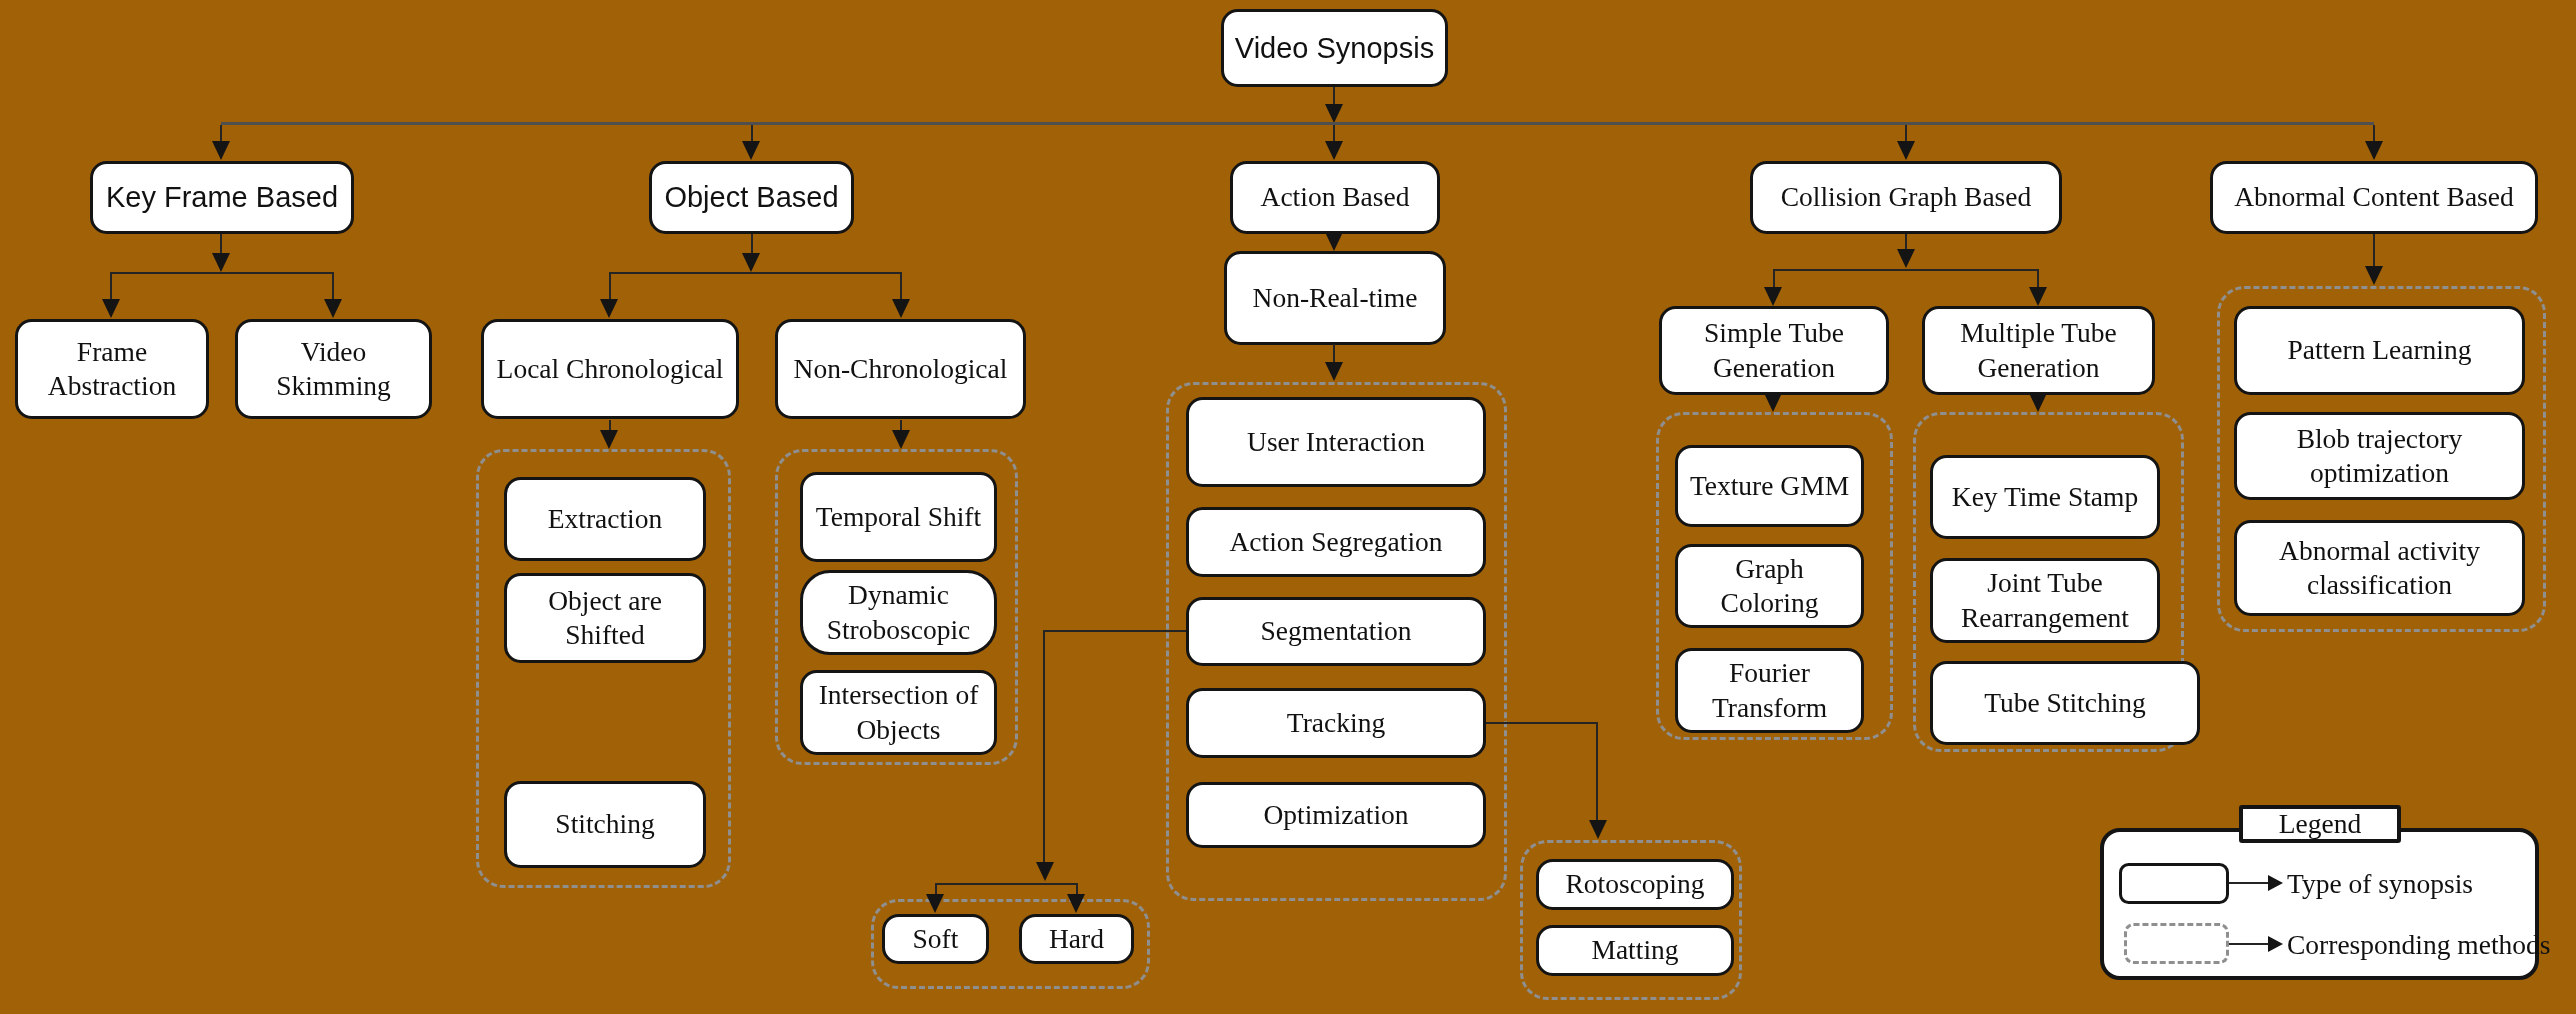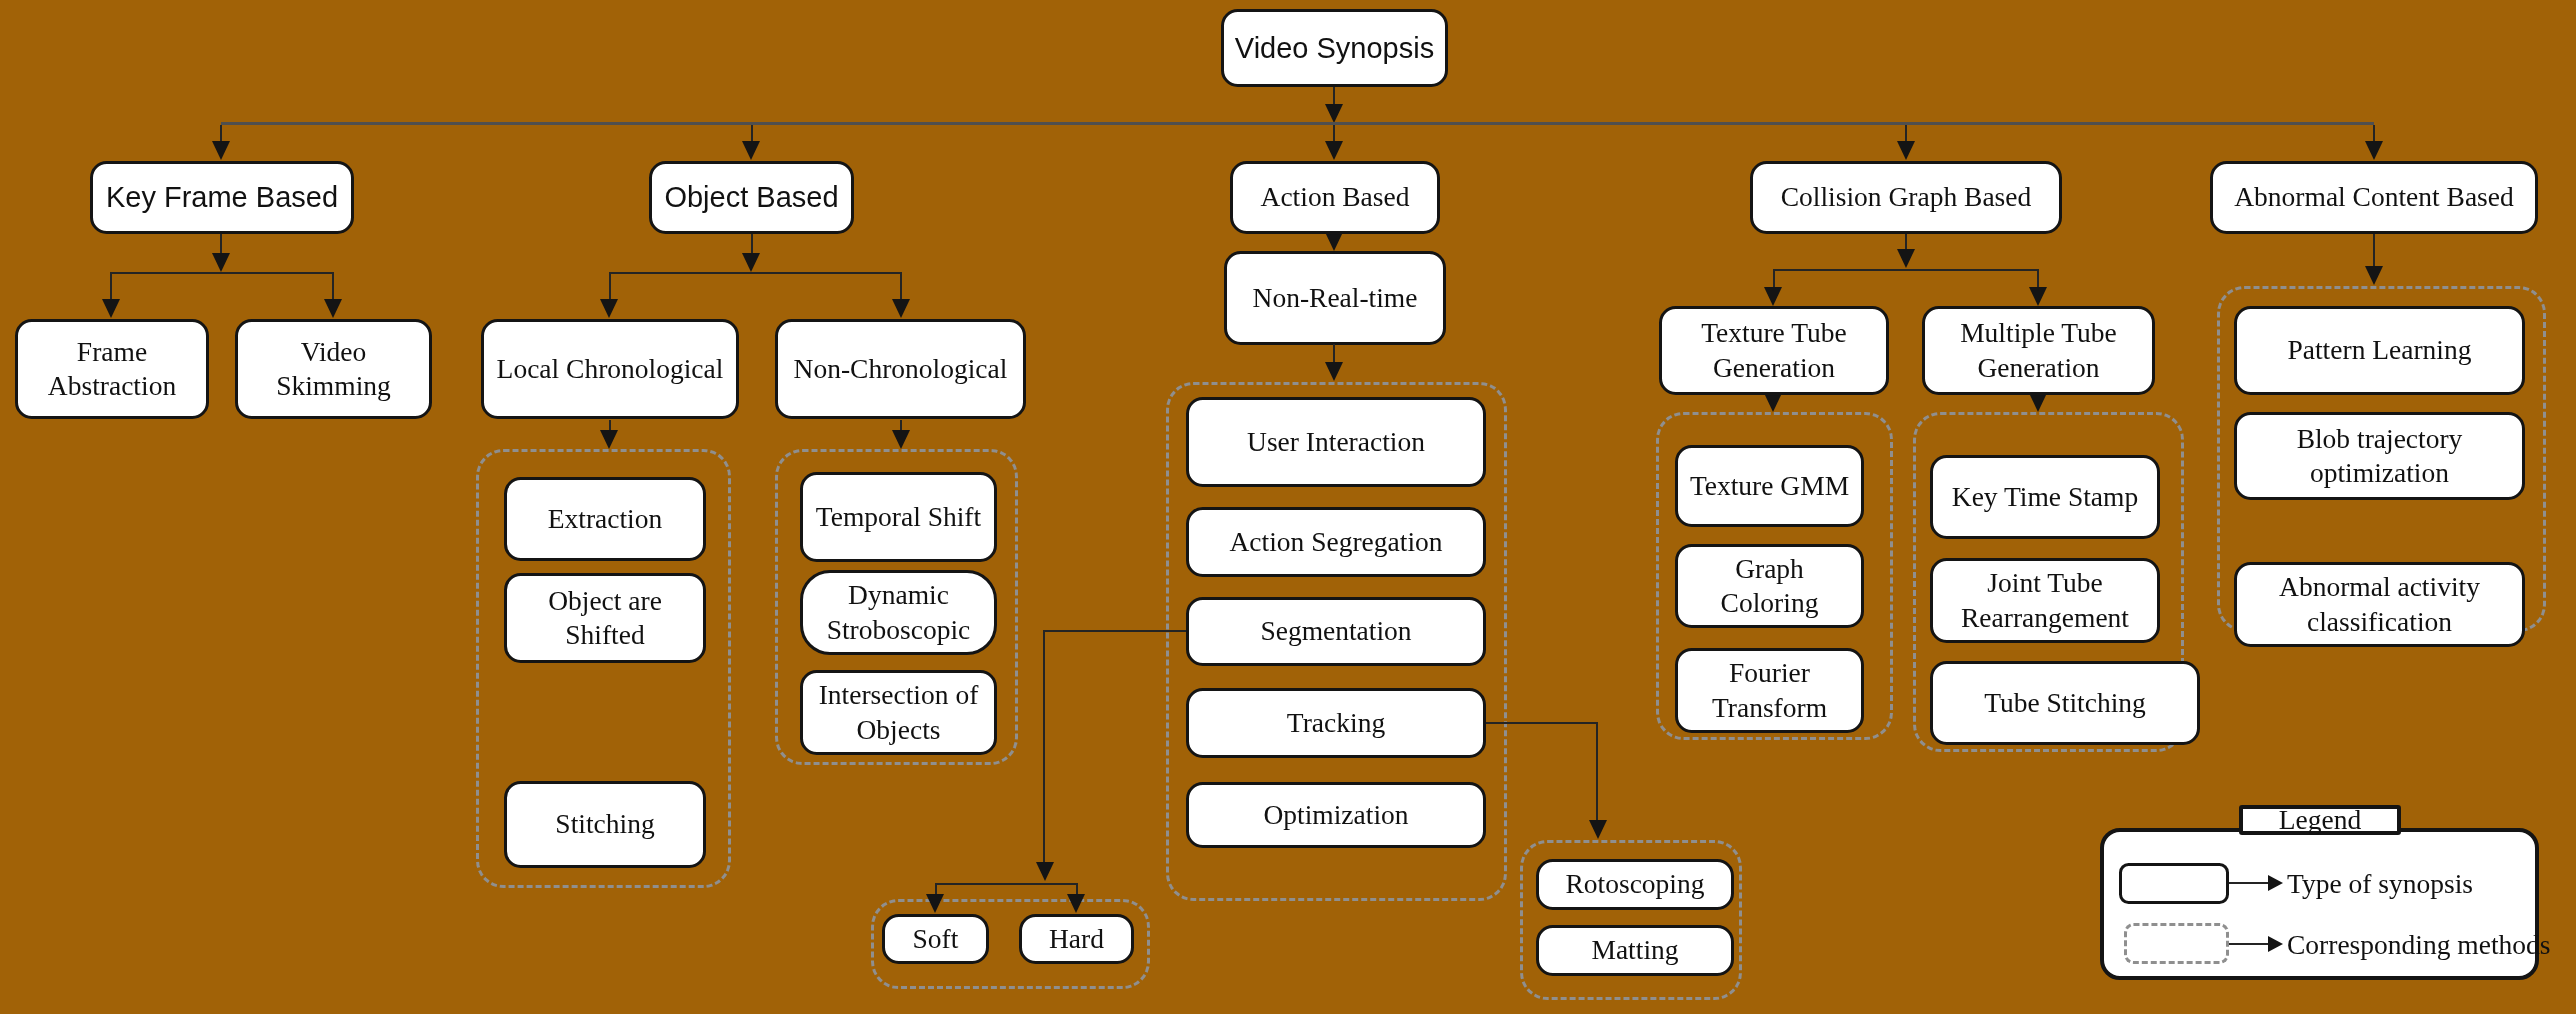--- a/index.html
+++ b/index.html
@@ -76,21 +76,21 @@
   <div class="ah" style="left:2029px;top:287px;"></div>
 
   <div class="vline" style="left:2373px;top:234px;height:35px;"></div>
   <div class="ah" style="left:2365px;top:266px;"></div>
 
   <div class="box" style="left:15px;top:319px;width:194px;height:100px;">Frame Abstraction</div>
   <div class="box" style="left:235px;top:319px;width:197px;height:100px;">Video Skimming</div>
   <div class="box" style="left:481px;top:319px;width:258px;height:100px;">Local Chronological</div>
   <div class="box" style="left:775px;top:319px;width:251px;height:100px;">Non-Chronological</div>
   <div class="box" style="left:1224px;top:251px;width:222px;height:94px;">Non-Real-time</div>
-  <div class="box" style="left:1659px;top:306px;width:230px;height:89px;">Texture Tube Generation</div>
+  <div class="box" style="left:1659px;top:306px;width:230px;height:89px;">Simple Tube Generation</div>
   <div class="box" style="left:1922px;top:306px;width:233px;height:89px;">Multiple Tube Generation</div>
 
   <div class="vline" style="left:609px;top:420px;height:12px;"></div>
   <div class="ah" style="left:600px;top:430px;"></div>
   <div class="vline" style="left:900px;top:420px;height:12px;"></div>
   <div class="ah" style="left:892px;top:430px;"></div>
   <div class="vline" style="left:1333px;top:344px;height:19px;"></div>
   <div class="ah" style="left:1325px;top:362px;"></div>
   <div class="ah" style="left:1764px;top:393px;"></div>
   <div class="ah" style="left:2029px;top:393px;"></div>
@@ -121,21 +121,21 @@
   <div class="box" style="left:1675px;top:445px;width:189px;height:82px;">Texture GMM</div>
   <div class="box" style="left:1675px;top:544px;width:189px;height:84px;">Graph Coloring</div>
   <div class="box" style="left:1675px;top:648px;width:189px;height:85px;">Fourier Transform</div>
 
   <div class="box" style="left:1930px;top:455px;width:230px;height:84px;">Key Time Stamp</div>
   <div class="box" style="left:1930px;top:558px;width:230px;height:85px;">Joint Tube Rearrangement</div>
   <div class="box" style="left:1930px;top:661px;width:270px;height:84px;">Tube Stitching</div>
 
   <div class="box" style="left:2234px;top:306px;width:291px;height:89px;">Pattern Learning</div>
   <div class="box" style="left:2234px;top:412px;width:291px;height:88px;">Blob trajectory optimization</div>
-  <div class="box" style="left:2234px;top:520px;width:291px;height:85px;margin-top:42px;">Abnormal activity classification</div>
+  <div class="box" style="left:2234px;top:520px;width:291px;height:96px;">Abnormal activity classification</div>
 
   <div class="hline" style="left:1043px;top:630px;width:143px;"></div>
   <div class="vline" style="left:1043px;top:630px;height:234px;"></div>
   <div class="ah" style="left:1036px;top:862px;"></div>
   <div class="hline" style="left:935px;top:883px;width:143px;"></div>
   <div class="vline" style="left:935px;top:883px;height:13px;"></div>
   <div class="ah" style="left:926px;top:894px;"></div>
   <div class="vline" style="left:1076px;top:883px;height:13px;"></div>
   <div class="ah" style="left:1067px;top:894px;"></div>
 
@@ -143,21 +143,21 @@
   <div class="box" style="left:1019px;top:914px;width:115px;height:50px;">Hard</div>
 
   <div class="hline" style="left:1486px;top:722px;width:112px;"></div>
   <div class="vline" style="left:1596px;top:722px;height:99px;"></div>
   <div class="ah" style="left:1589px;top:820px;"></div>
 
   <div class="box" style="left:1536px;top:859px;width:198px;height:51px;">Rotoscoping</div>
   <div class="box" style="left:1536px;top:925px;width:198px;height:51px;">Matting</div>
 
   <div class="box thick" style="left:2100px;top:828px;width:439px;height:152px;border-radius:20px;"></div>
-  <div class="box thick" style="left:2239px;top:805px;width:162px;height:30px;border-radius:3px;z-index:2;">Legend</div>
+  <div class="box thick" style="left:2239px;top:805px;width:162px;height:38px;border-radius:3px;z-index:2;">Legend</div>
 
   <div class="box" style="left:2119px;top:863px;width:110px;height:41px;border-radius:9.5px;z-index:2;"></div>
   <div class="hline" style="left:2229px;top:882px;width:41px;z-index:2;"></div>
   <div class="ar" style="left:2268px;top:875px;z-index:2;"></div>
   <div class="legend-text" style="left:2287px;top:868px;">Type of synopsis</div>
 
   <div class="group" style="left:2124px;top:923px;width:105px;height:41px;border-radius:9.5px;z-index:2;"></div>
   <div class="hline" style="left:2229px;top:943px;width:41px;z-index:2;"></div>
   <div class="ar" style="left:2268px;top:936px;z-index:2;"></div>
   <div class="legend-text" style="left:2287px;top:929px;">Corresponding methods</div>

